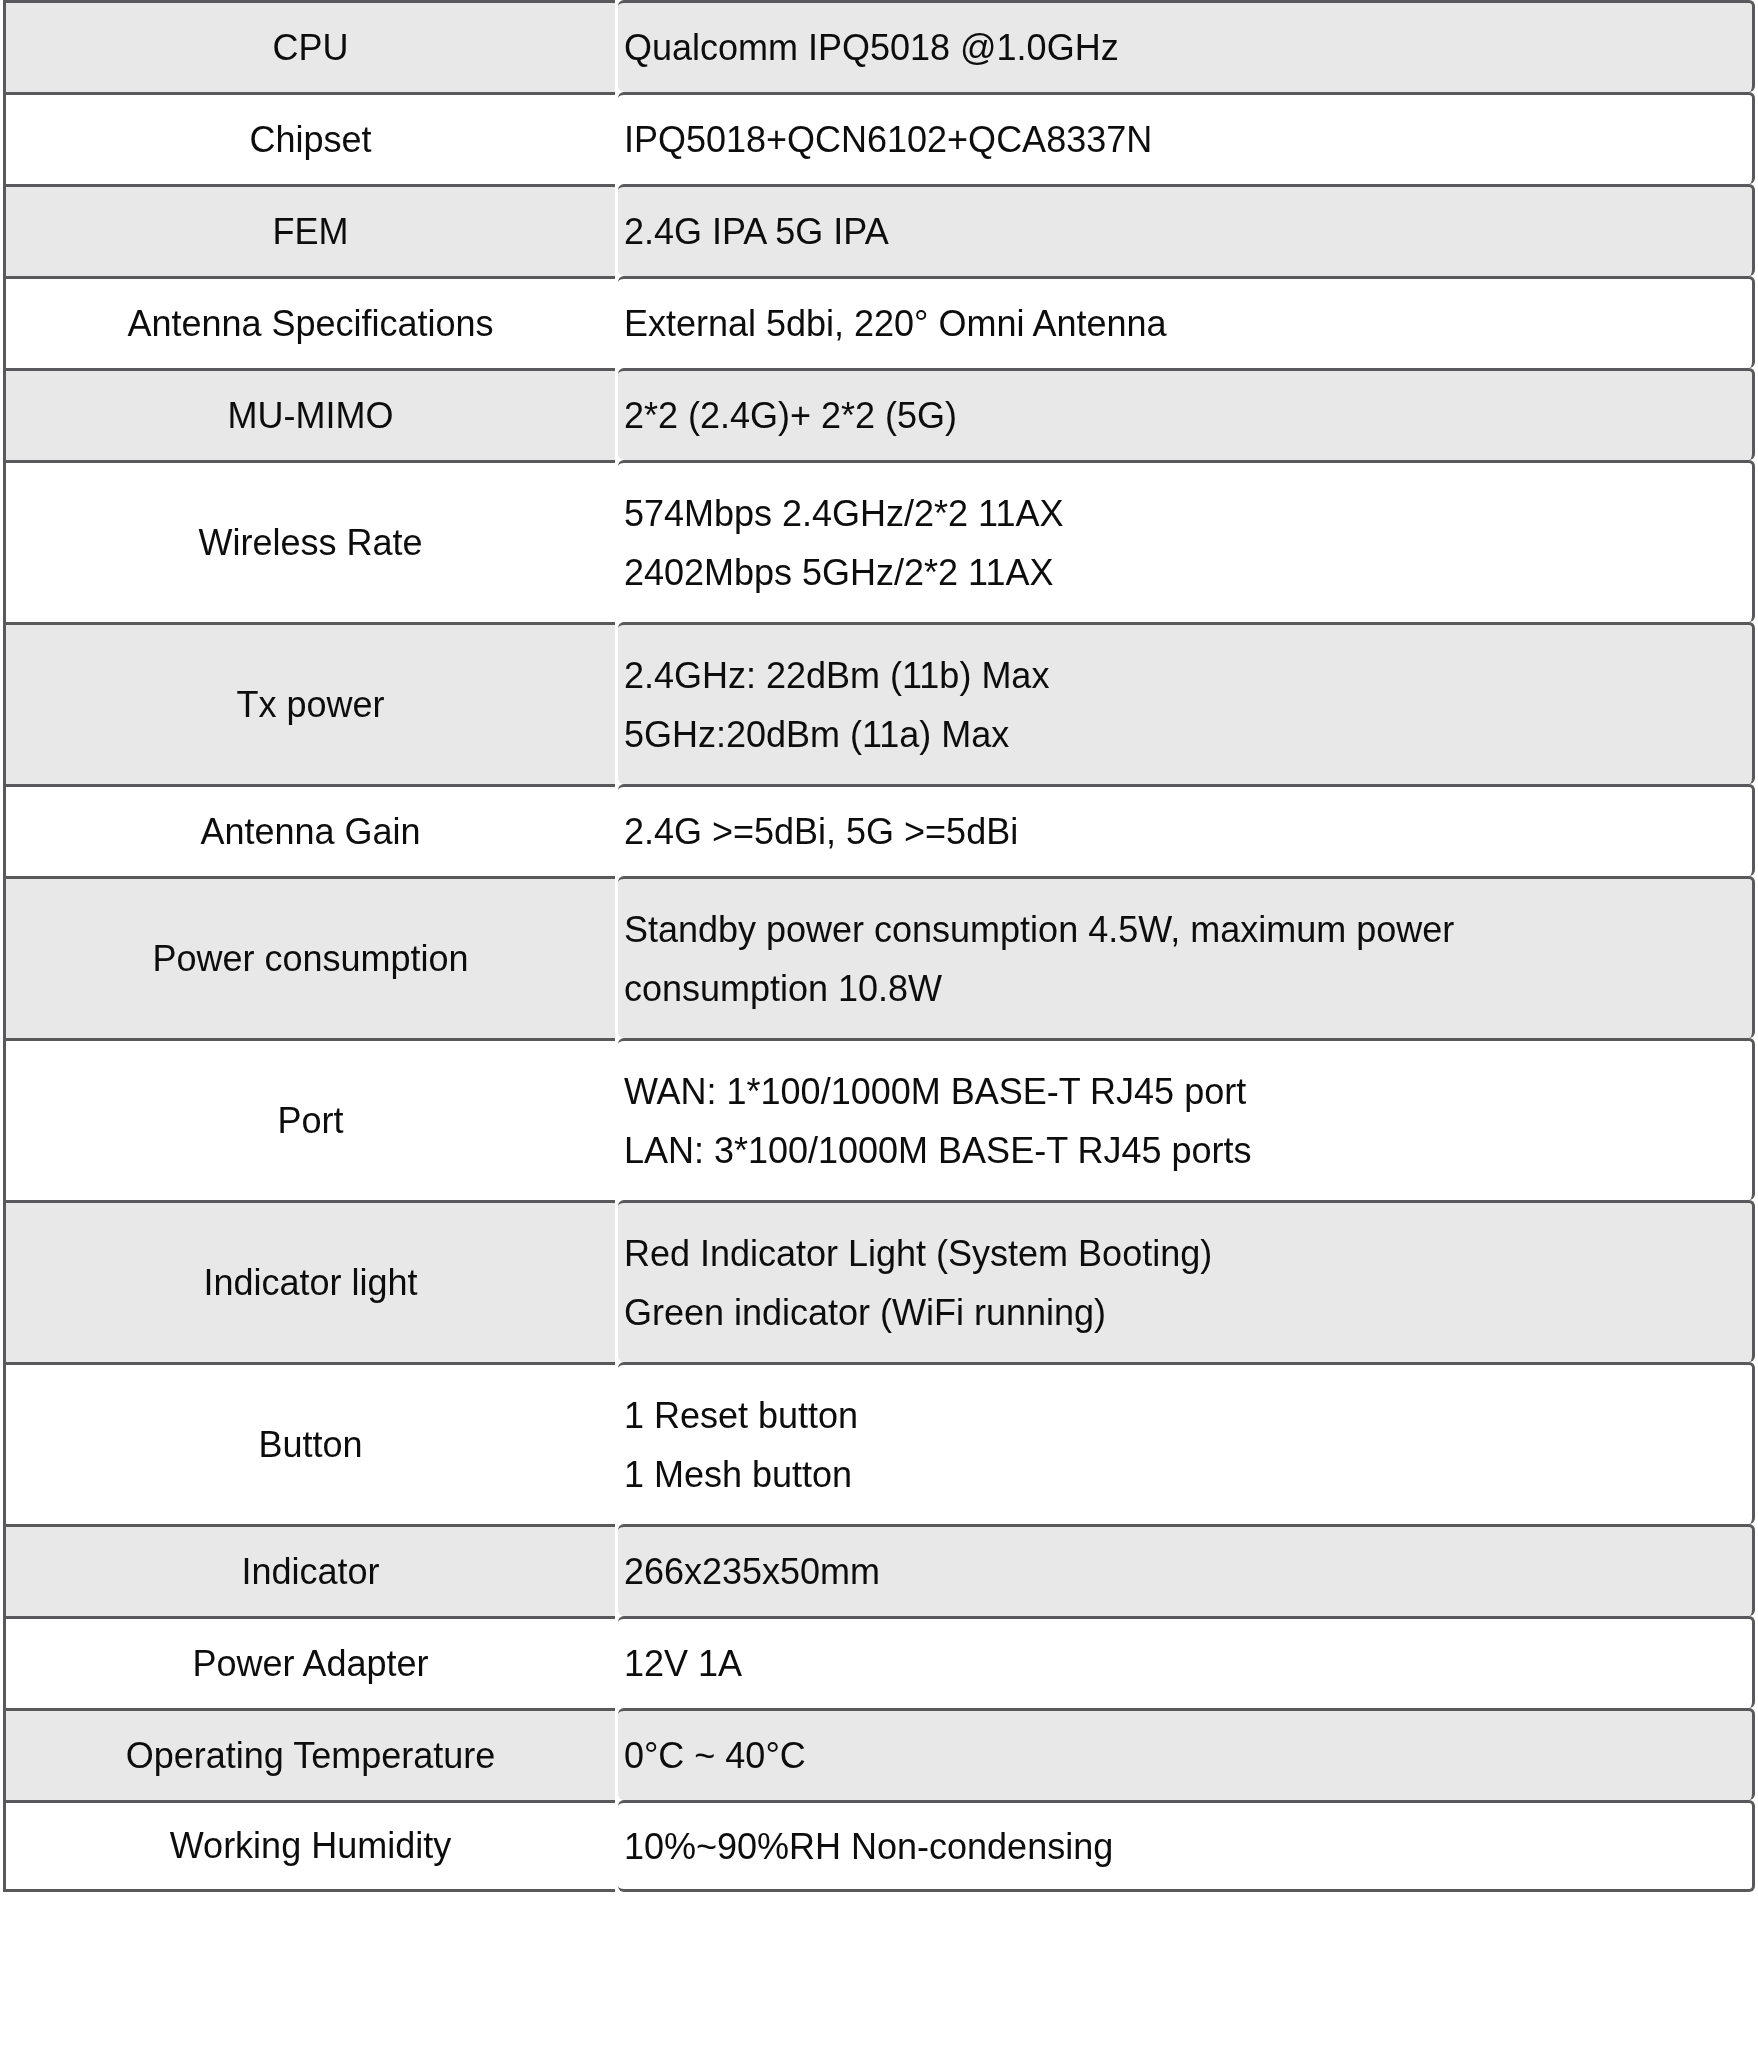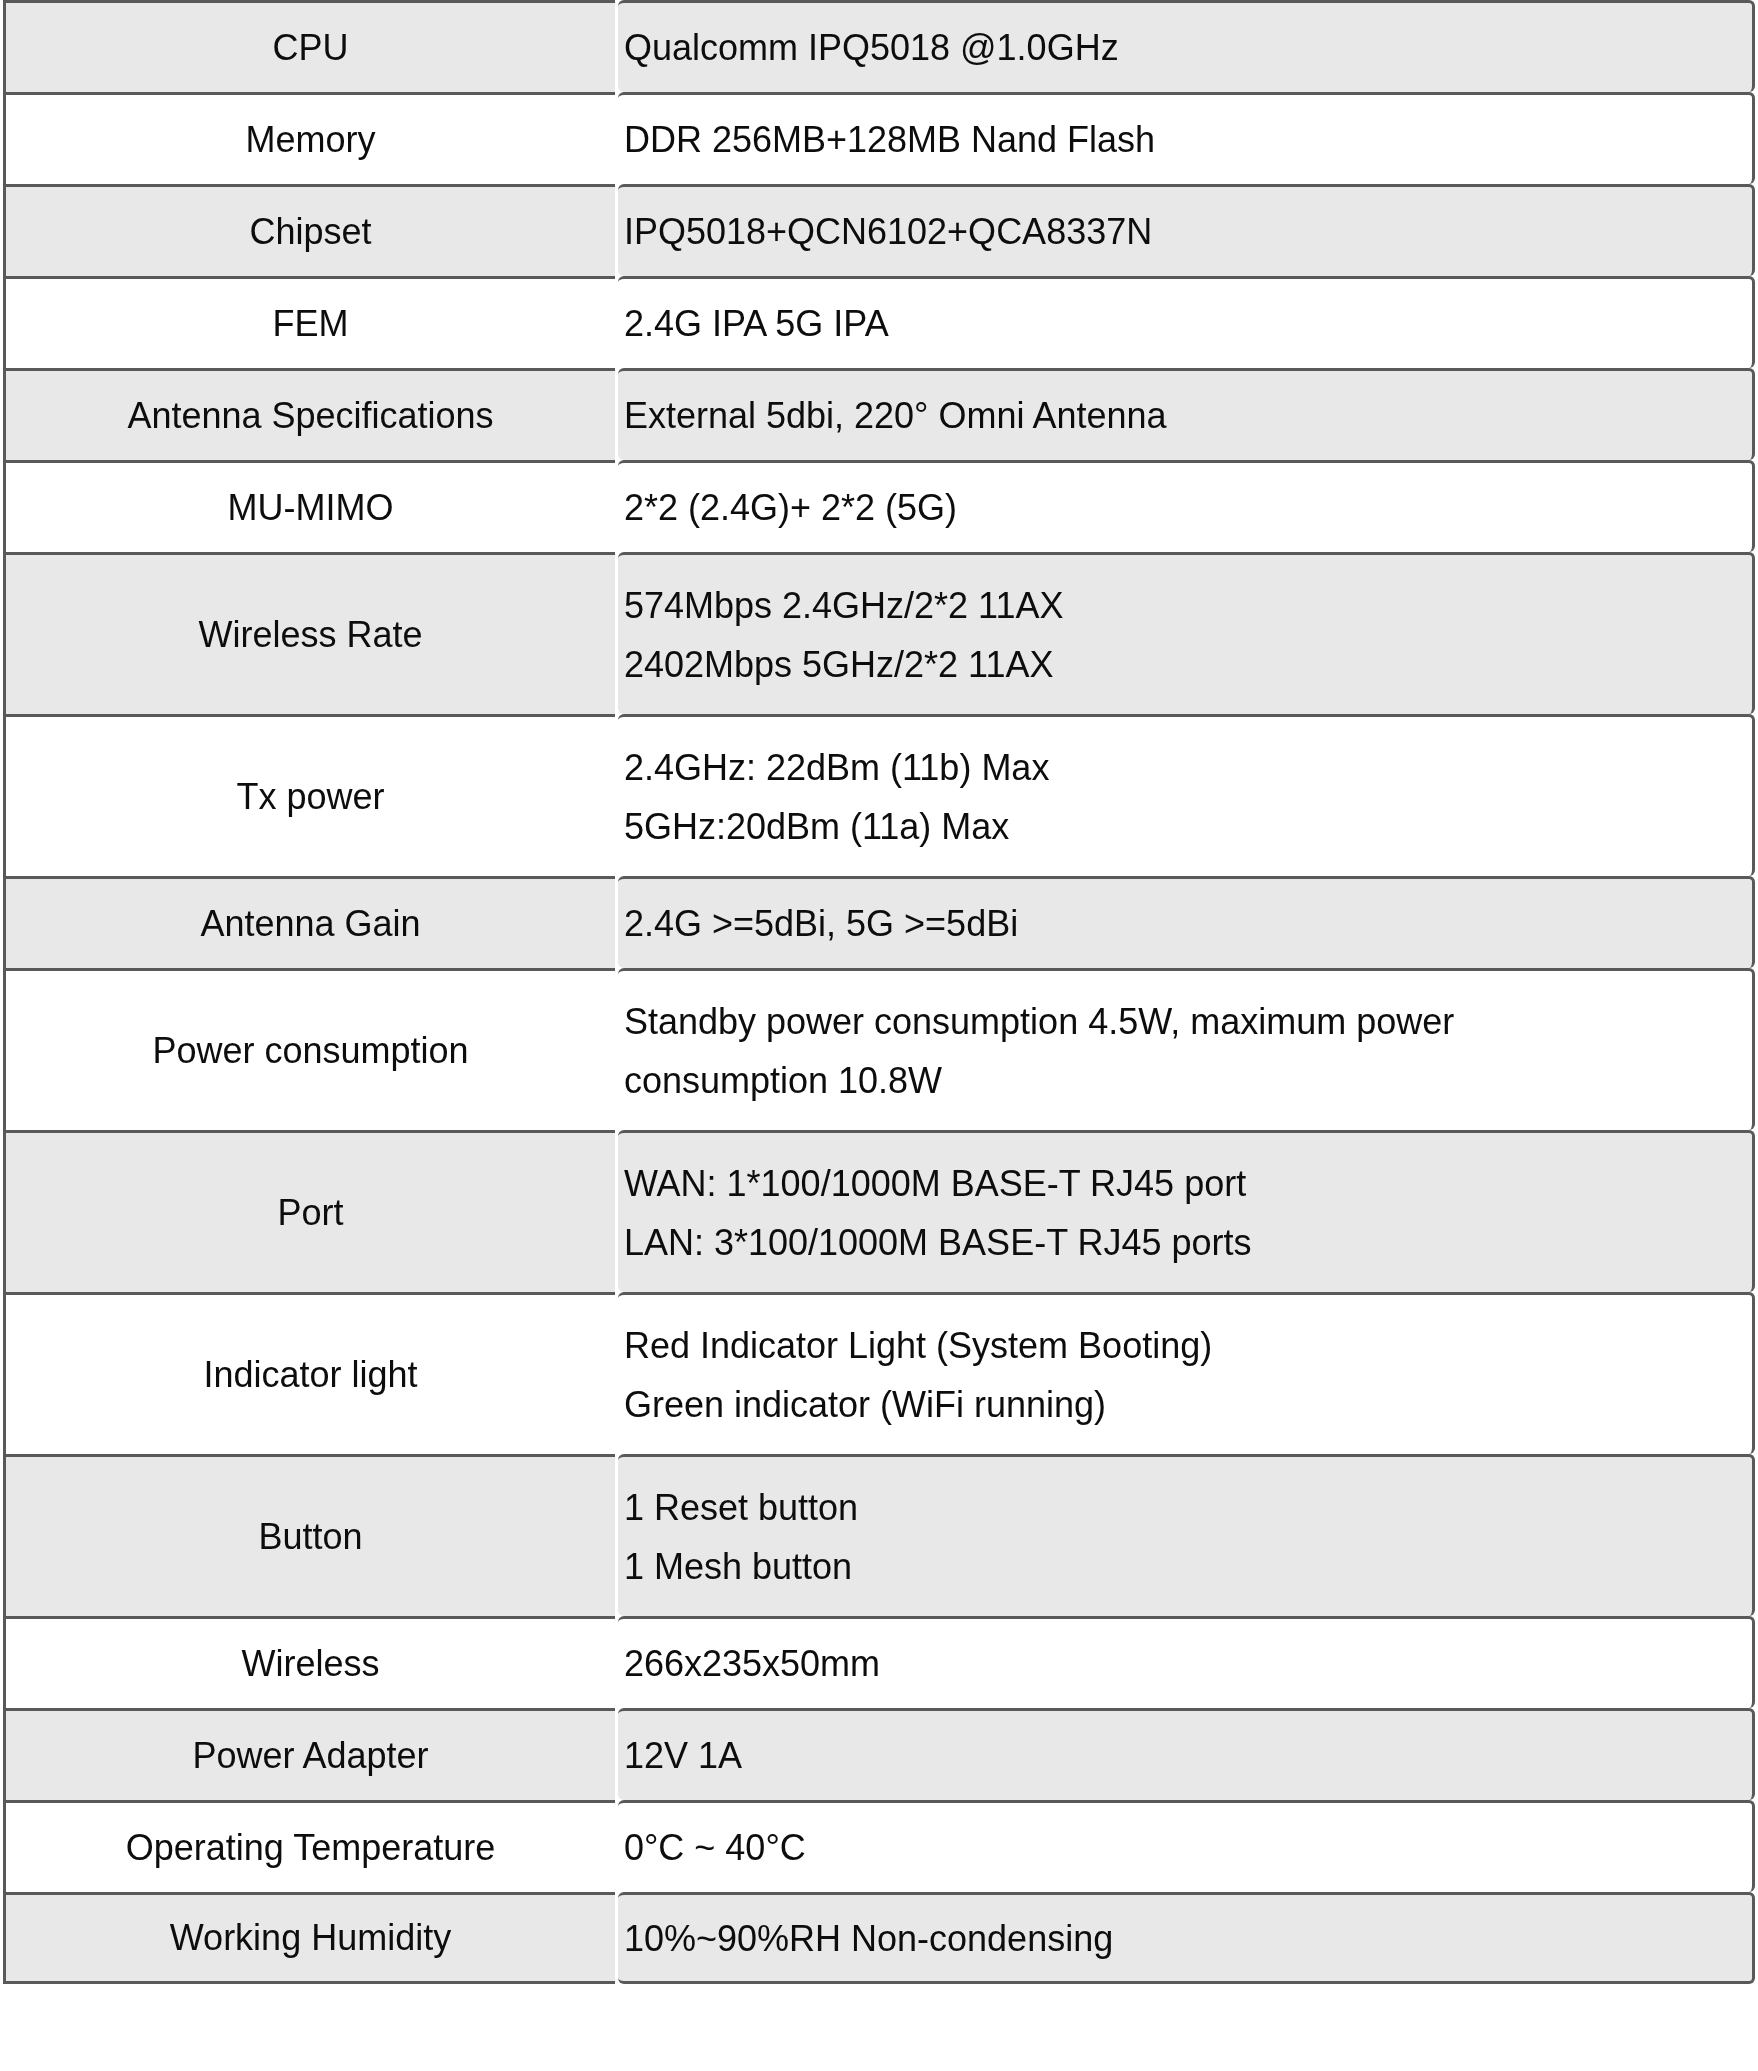--- a/index.html
+++ b/index.html
@@ -56,26 +56,20 @@
 <table class="spec">
   <tbody>
 
     <tr class="h1">
       <td class="label">CPU</td>
       <td class="value">
         <div class="line">Qualcomm IPQ5018 @1.0GHz</div>
       </td>
     </tr>
 
-    <tr class="h1">
-      <td class="label">Memory</td>
-      <td class="value">
-        <div class="line">DDR 256MB+128MB Nand Flash</div>
-      </td>
-    </tr>
 
     <tr class="h1">
       <td class="label">Chipset</td>
       <td class="value">
         <div class="line">IPQ5018+QCN6102+QCA8337N</div>
       </td>
     </tr>
 
     <tr class="h1">
       <td class="label">FEM</td>
@@ -147,21 +141,21 @@
 
     <tr class="h2">
       <td class="label">Button</td>
       <td class="value">
         <div class="line">1 Reset button</div>
         <div class="line">1 Mesh button</div>
       </td>
     </tr>
 
     <tr class="h1">
-      <td class="label">Wireless</td>
+      <td class="label">Indicator</td>
       <td class="value">
         <div class="line">266x235x50mm</div>
       </td>
     </tr>
 
 
     <tr class="h1">
       <td class="label">Power Adapter</td>
       <td class="value">
         <div class="line">12V 1A</div>

